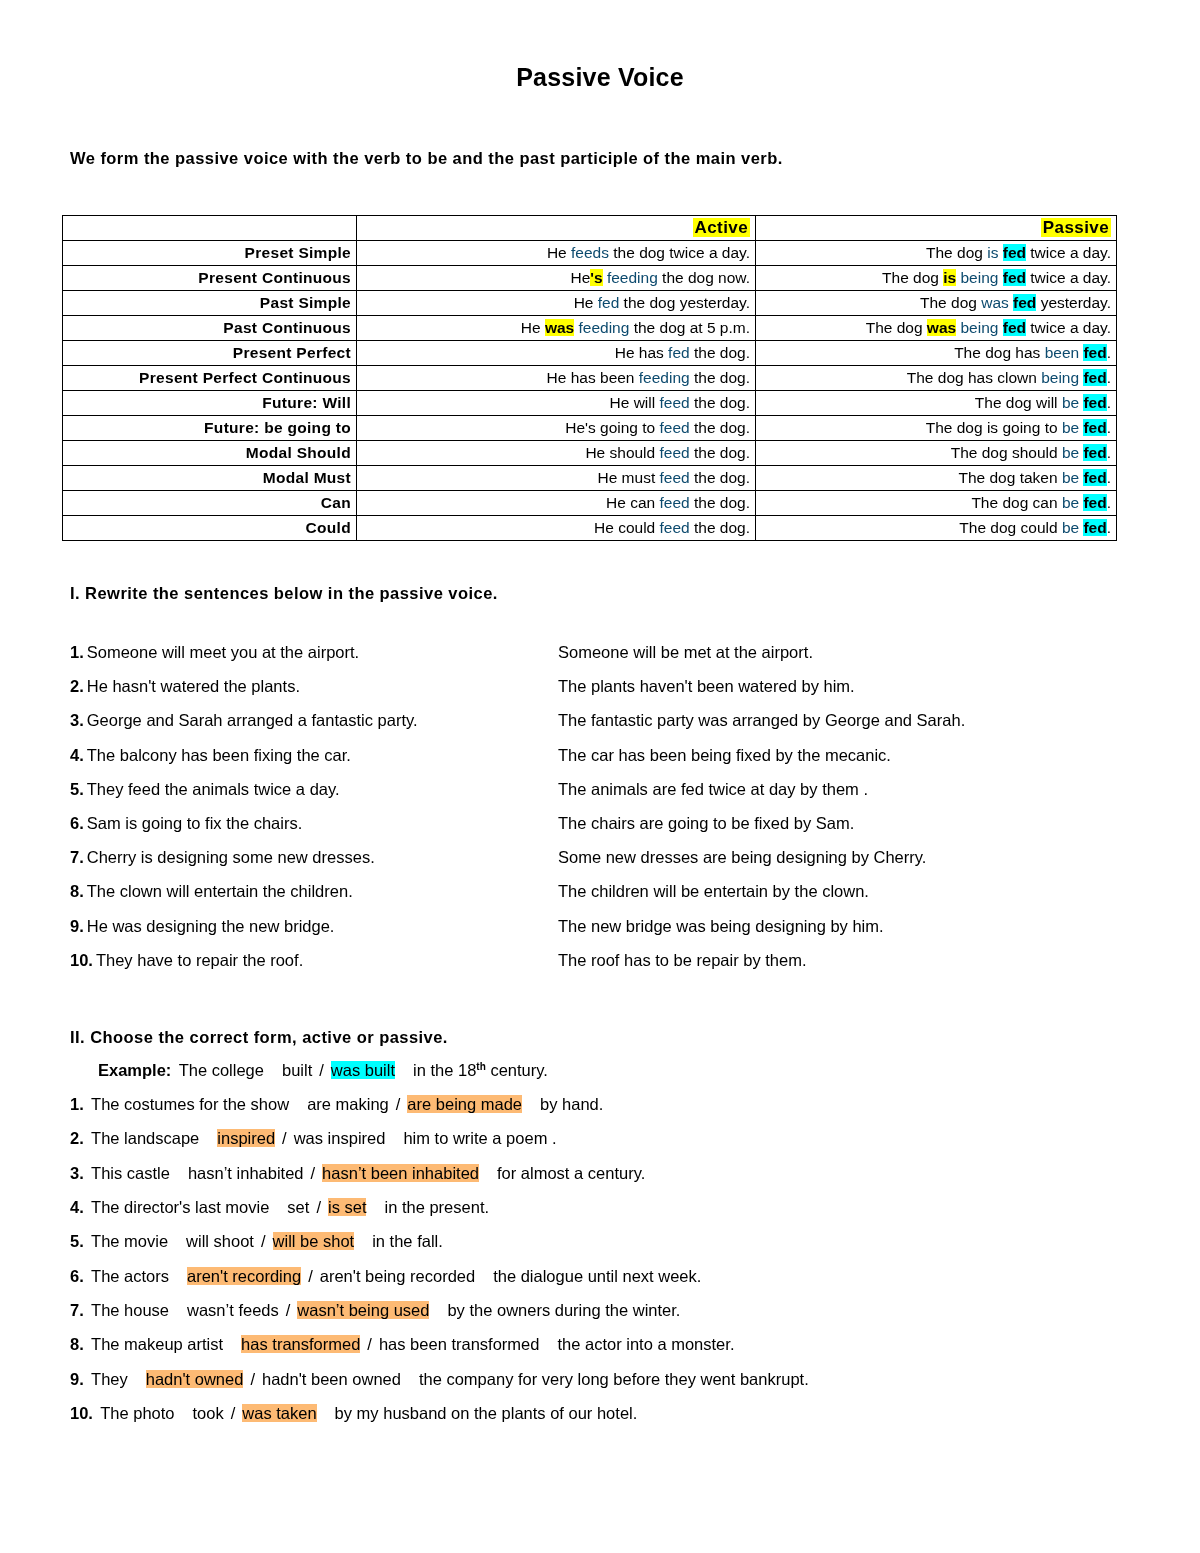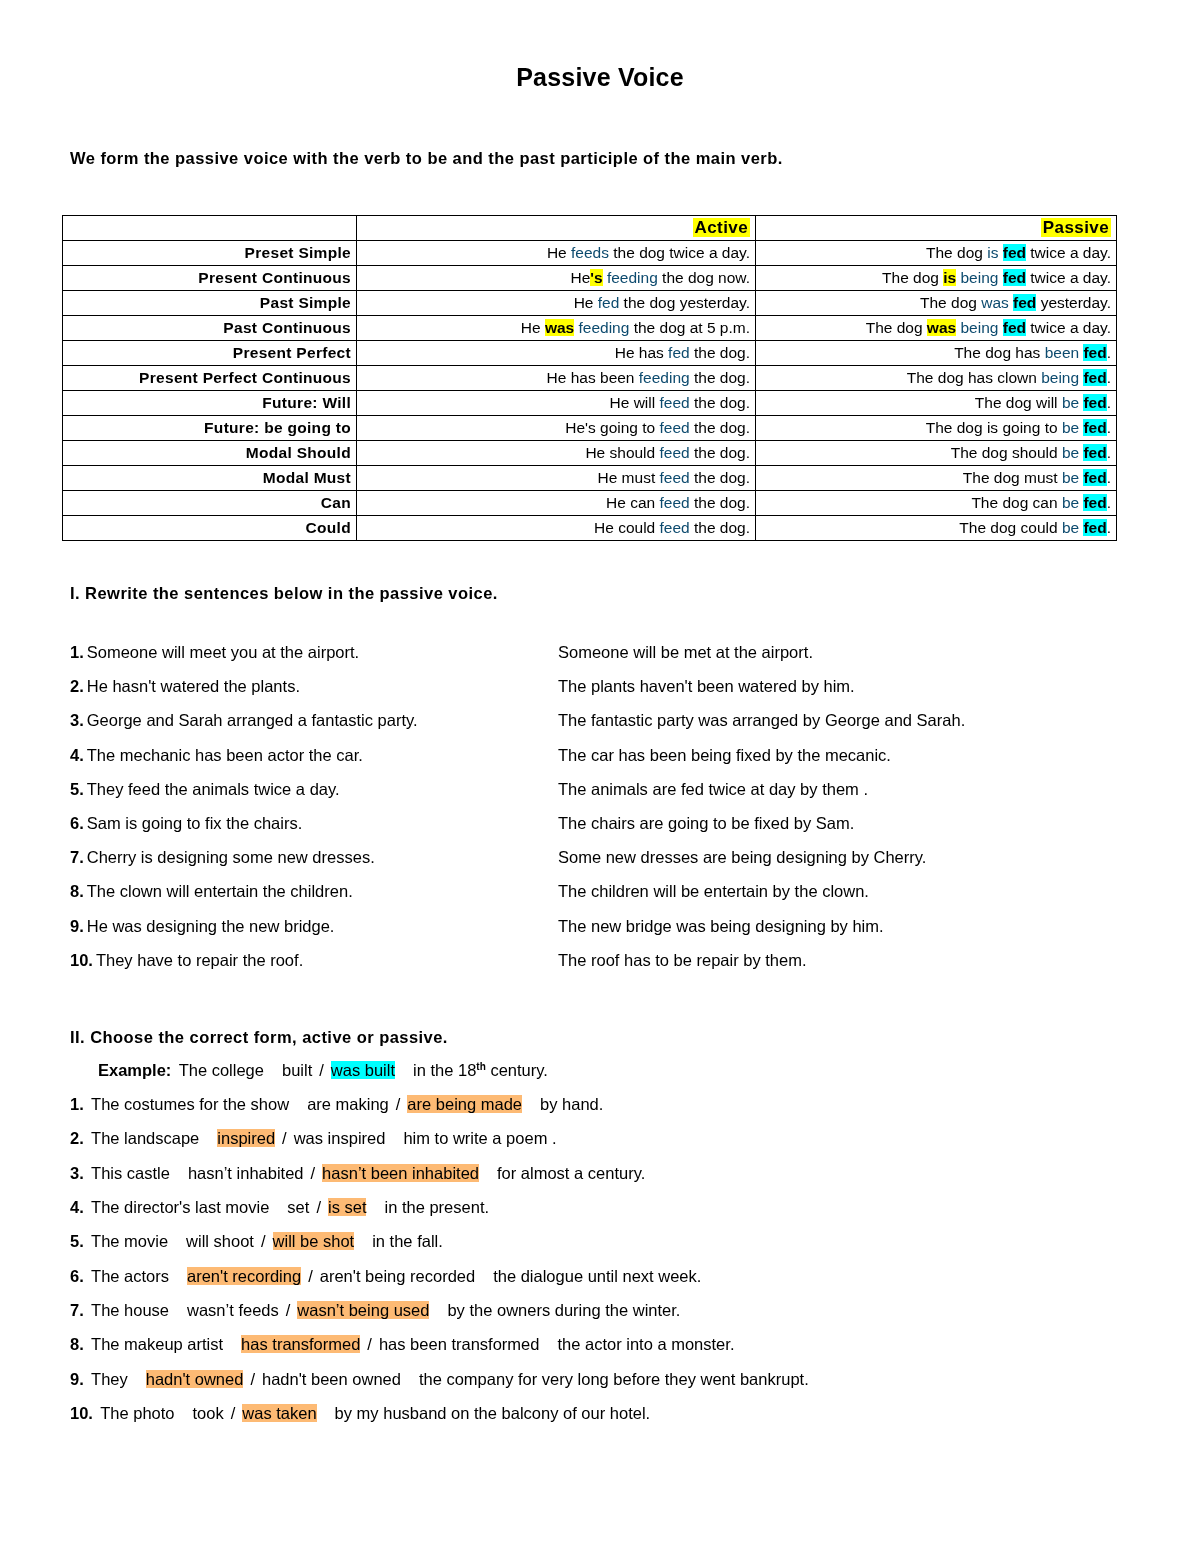--- a/index.html
+++ b/index.html
@@ -214,21 +214,21 @@
             <td><span>The dog is going to </span><span class="r">be</span><span> </span><span class="hc">fed</span><span>.</span></td>
           </tr>
           <tr>
             <td class="label-cell">Modal Should</td>
             <td><span>He should </span><span class="r">feed</span><span> the dog.</span></td>
             <td><span>The dog should </span><span class="r">be</span><span> </span><span class="hc">fed</span><span>.</span></td>
           </tr>
           <tr>
             <td class="label-cell">Modal Must</td>
             <td><span>He must </span><span class="r">feed</span><span> the dog.</span></td>
-            <td><span>The dog must </span><span class="r">be</span><span> </span><span class="hc">fed</span><span>.</span></td>
+            <td><span>The dog taken </span><span class="r">be</span><span> </span><span class="hc">fed</span><span>.</span></td>
           </tr>
           <tr>
             <td class="label-cell">Can</td>
             <td><span>He can </span><span class="r">feed</span><span> the dog.</span></td>
             <td><span>The dog can </span><span class="r">be</span><span> </span><span class="hc">fed</span><span>.</span></td>
           </tr>
           <tr>
             <td class="label-cell">Could</td>
             <td><span>He could </span><span class="r">feed</span><span> the dog.</span></td>
             <td><span>The dog could </span><span class="r">be</span><span> </span><span class="hc">fed</span><span>.</span></td>
@@ -246,21 +246,21 @@
       </div>
       <div class="ex1-row">
         <div class="ex1-left"><span class="num">2.</span><span>He hasn't watered the plants.</span></div>
         <div class="ex1-right">The plants haven't been watered by him.</div>
       </div>
       <div class="ex1-row">
         <div class="ex1-left"><span class="num">3.</span><span>George and Sarah arranged a fantastic party.</span></div>
         <div class="ex1-right">The fantastic party was arranged by George and Sarah.</div>
       </div>
       <div class="ex1-row">
-        <div class="ex1-left"><span class="num">4.</span><span>The mechanic has been actor the car.</span></div>
+        <div class="ex1-left"><span class="num">4.</span><span>The balcony has been fixing the car.</span></div>
         <div class="ex1-right">The car has been being fixed by the mecanic.</div>
       </div>
       <div class="ex1-row">
         <div class="ex1-left"><span class="num">5.</span><span>They feed the animals twice a day.</span></div>
         <div class="ex1-right">The animals are fed twice at day by them .</div>
       </div>
       <div class="ex1-row">
         <div class="ex1-left"><span class="num">6.</span><span>Sam is going to fix the chairs.</span></div>
         <div class="ex1-right">The chairs are going to be fixed by Sam.</div>
       </div>
@@ -288,16 +288,16 @@
       <div class="ex2-row example-row"><span class="num">Example:</span><span> The college</span><span class="gap-m"></span><span class="opt">built</span><span class="slash">/</span><span class="opt hl-c">was built</span><span class="gap-m"></span><span>in the 18</span><sup class="ord">th</sup><span> century.</span></div>
       <div class="ex2-row"><span class="num">1.</span><span> The costumes for the show</span><span class="gap-m"></span><span class="opt">are making</span><span class="slash">/</span><span class="opt hl-y">are being made</span><span class="gap-m"></span><span>by hand.</span></div>
       <div class="ex2-row"><span class="num">2.</span><span> The landscape</span><span class="gap-m"></span><span class="opt hl-y">inspired</span><span class="slash">/</span><span class="opt">was inspired</span><span class="gap-m"></span><span>him to write a poem .</span></div>
       <div class="ex2-row"><span class="num">3.</span><span> This castle</span><span class="gap-m"></span><span class="opt">hasn’t inhabited</span><span class="slash">/</span><span class="opt hl-y">hasn’t been inhabited</span><span class="gap-m"></span><span>for almost a century.</span></div>
       <div class="ex2-row"><span class="num">4.</span><span> The director's last movie</span><span class="gap-m"></span><span class="opt">set</span><span class="slash">/</span><span class="opt hl-y">is set</span><span class="gap-m"></span><span>in the present.</span></div>
       <div class="ex2-row"><span class="num">5.</span><span> The movie</span><span class="gap-m"></span><span class="opt">will shoot</span><span class="slash">/</span><span class="opt hl-y">will be shot</span><span class="gap-m"></span><span>in the fall.</span></div>
       <div class="ex2-row"><span class="num">6.</span><span> The actors</span><span class="gap-m"></span><span class="opt hl-y">aren't recording</span><span class="slash">/</span><span class="opt">aren't being recorded</span><span class="gap-m"></span><span>the dialogue until next week.</span></div>
       <div class="ex2-row"><span class="num">7.</span><span> The house</span><span class="gap-m"></span><span class="opt">wasn’t feeds</span><span class="slash">/</span><span class="opt hl-y">wasn’t being used</span><span class="gap-m"></span><span>by the owners during the winter.</span></div>
       <div class="ex2-row"><span class="num">8.</span><span> The makeup artist</span><span class="gap-m"></span><span class="opt hl-y">has transformed</span><span class="slash">/</span><span class="opt">has been transformed</span><span class="gap-m"></span><span>the actor into a monster.</span></div>
       <div class="ex2-row"><span class="num">9.</span><span> They</span><span class="gap-m"></span><span class="opt hl-y">hadn't owned</span><span class="slash">/</span><span class="opt">hadn't been owned</span><span class="gap-m"></span><span>the company for very long before they went bankrupt.</span></div>
-      <div class="ex2-row"><span class="num">10.</span><span> The photo</span><span class="gap-m"></span><span class="opt">took</span><span class="slash">/</span><span class="opt hl-y">was taken</span><span class="gap-m"></span><span>by my husband on the balcony of our hotel.</span></div>
+      <div class="ex2-row"><span class="num">10.</span><span> The photo</span><span class="gap-m"></span><span class="opt">took</span><span class="slash">/</span><span class="opt hl-y">was taken</span><span class="gap-m"></span><span>by my husband on the plants of our hotel.</span></div>
     </div>
 
 </div>
 
 </body></html>

